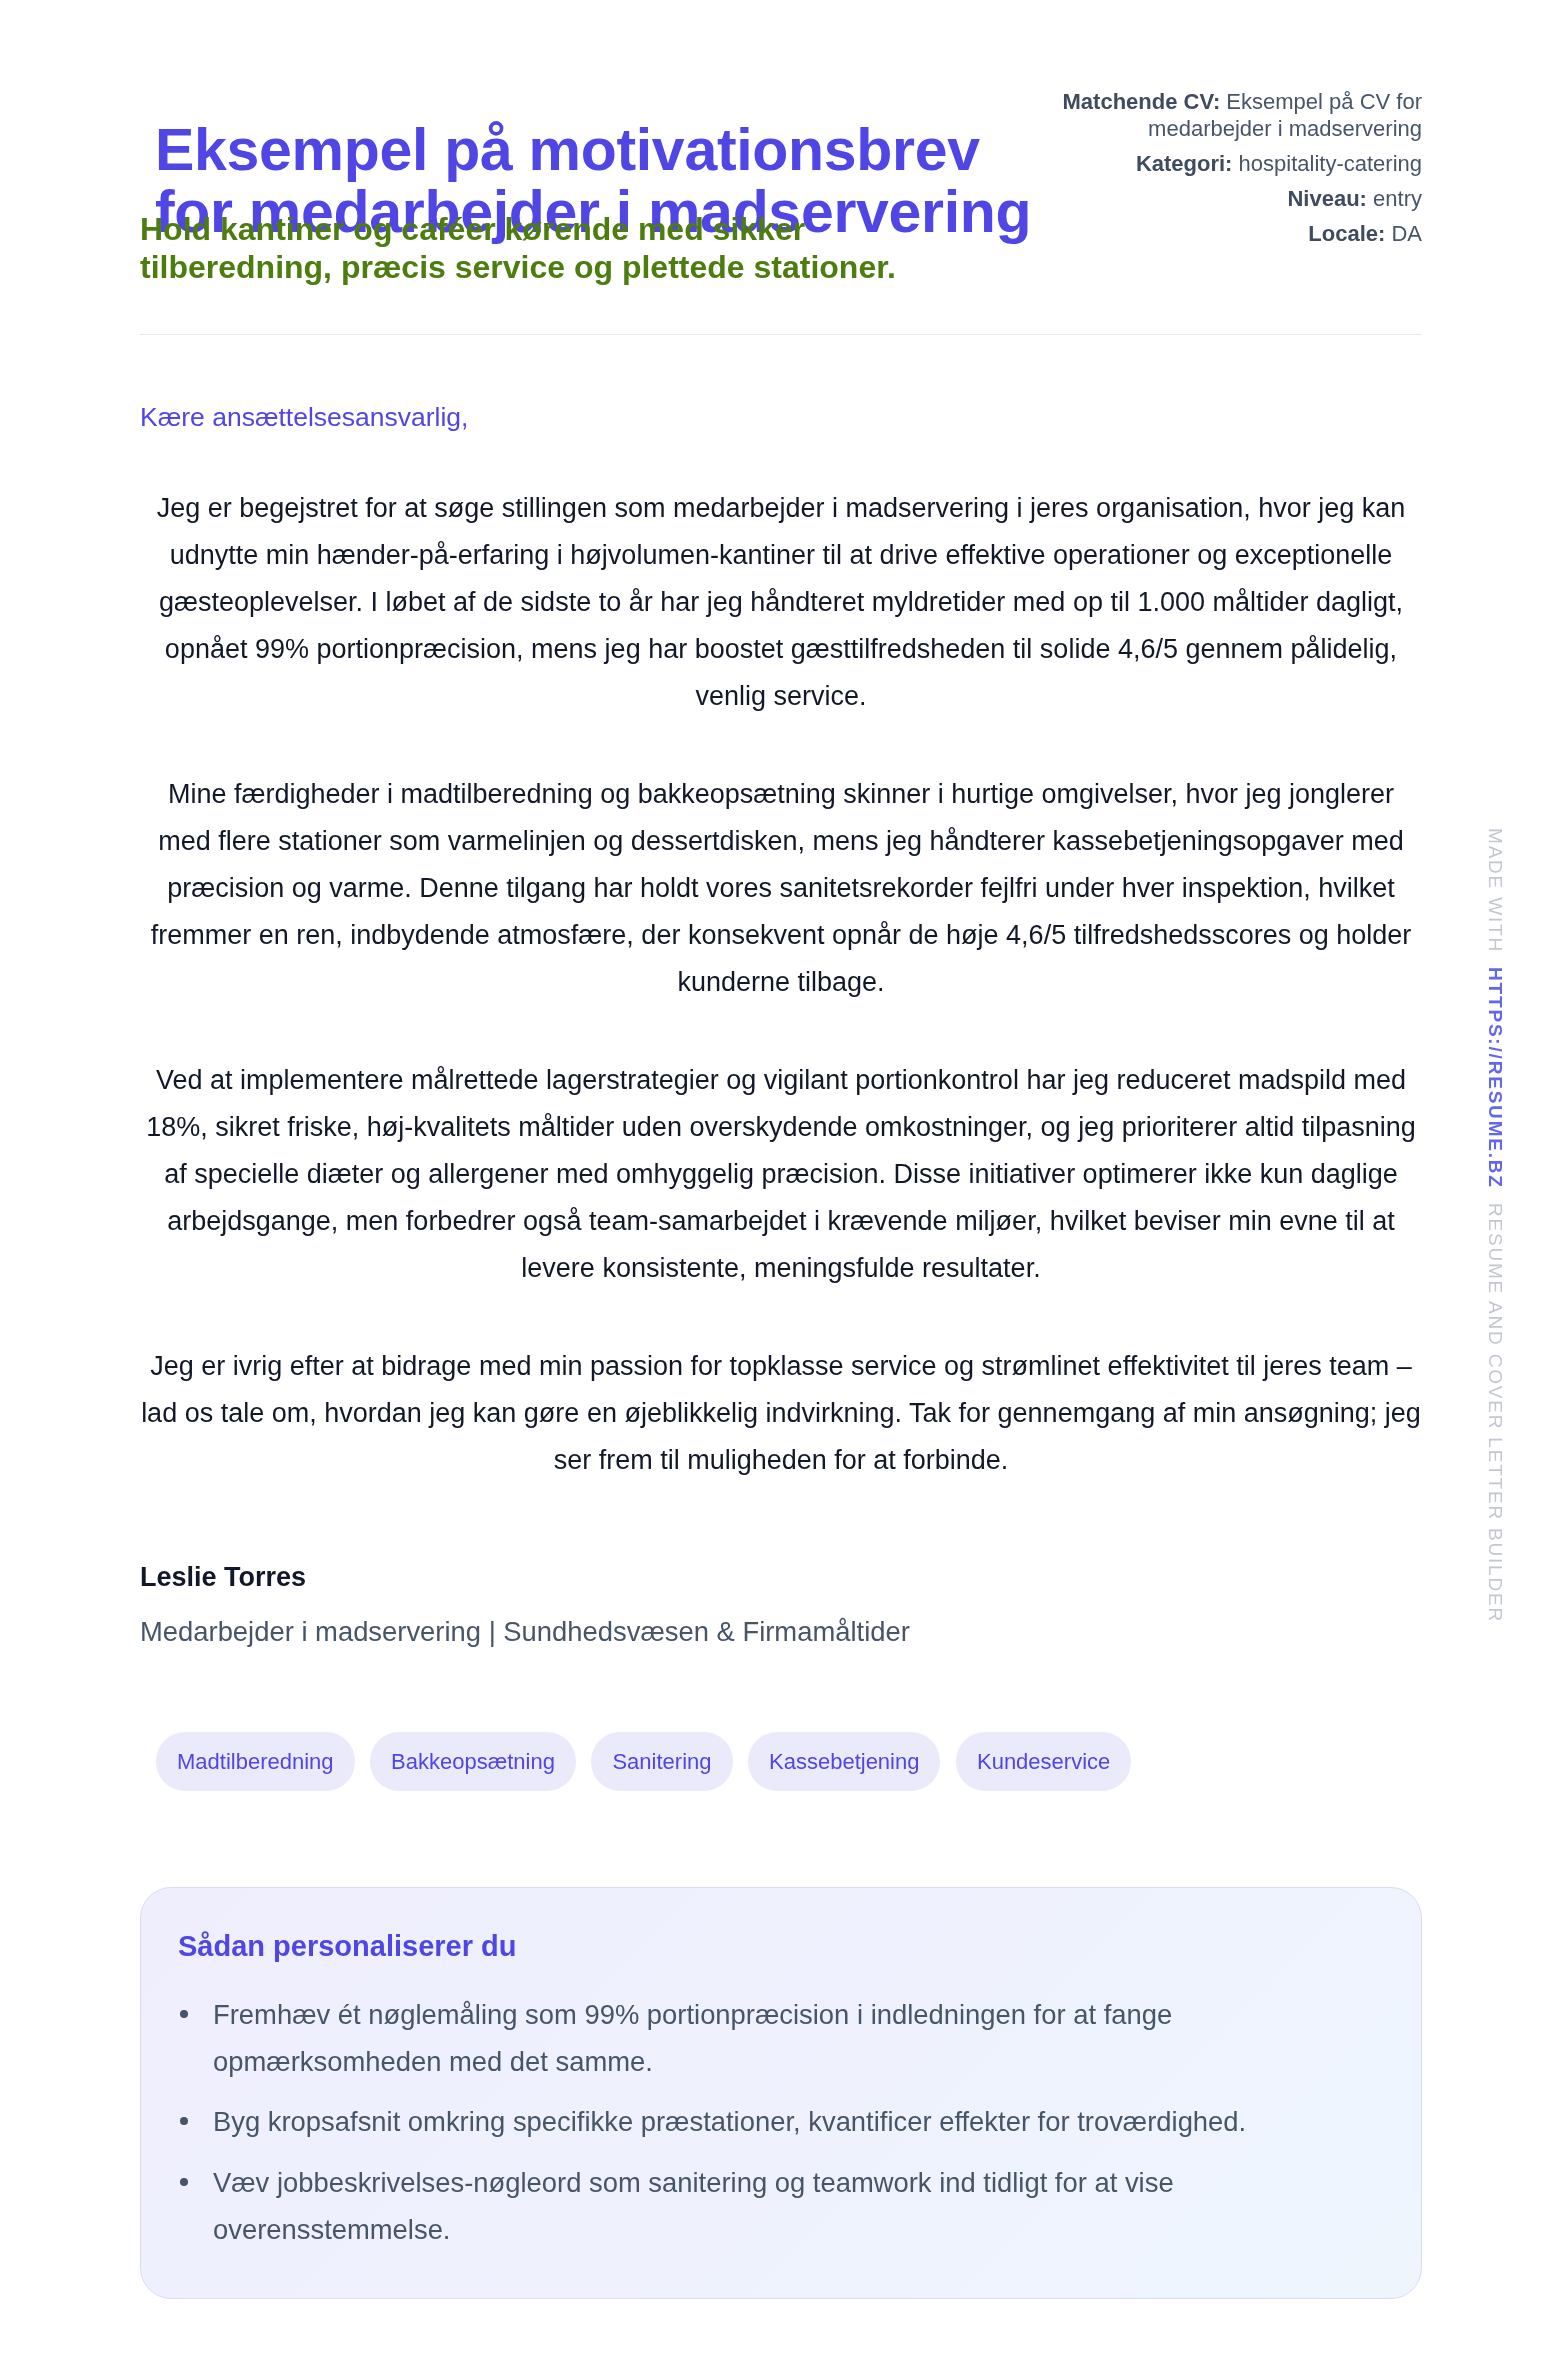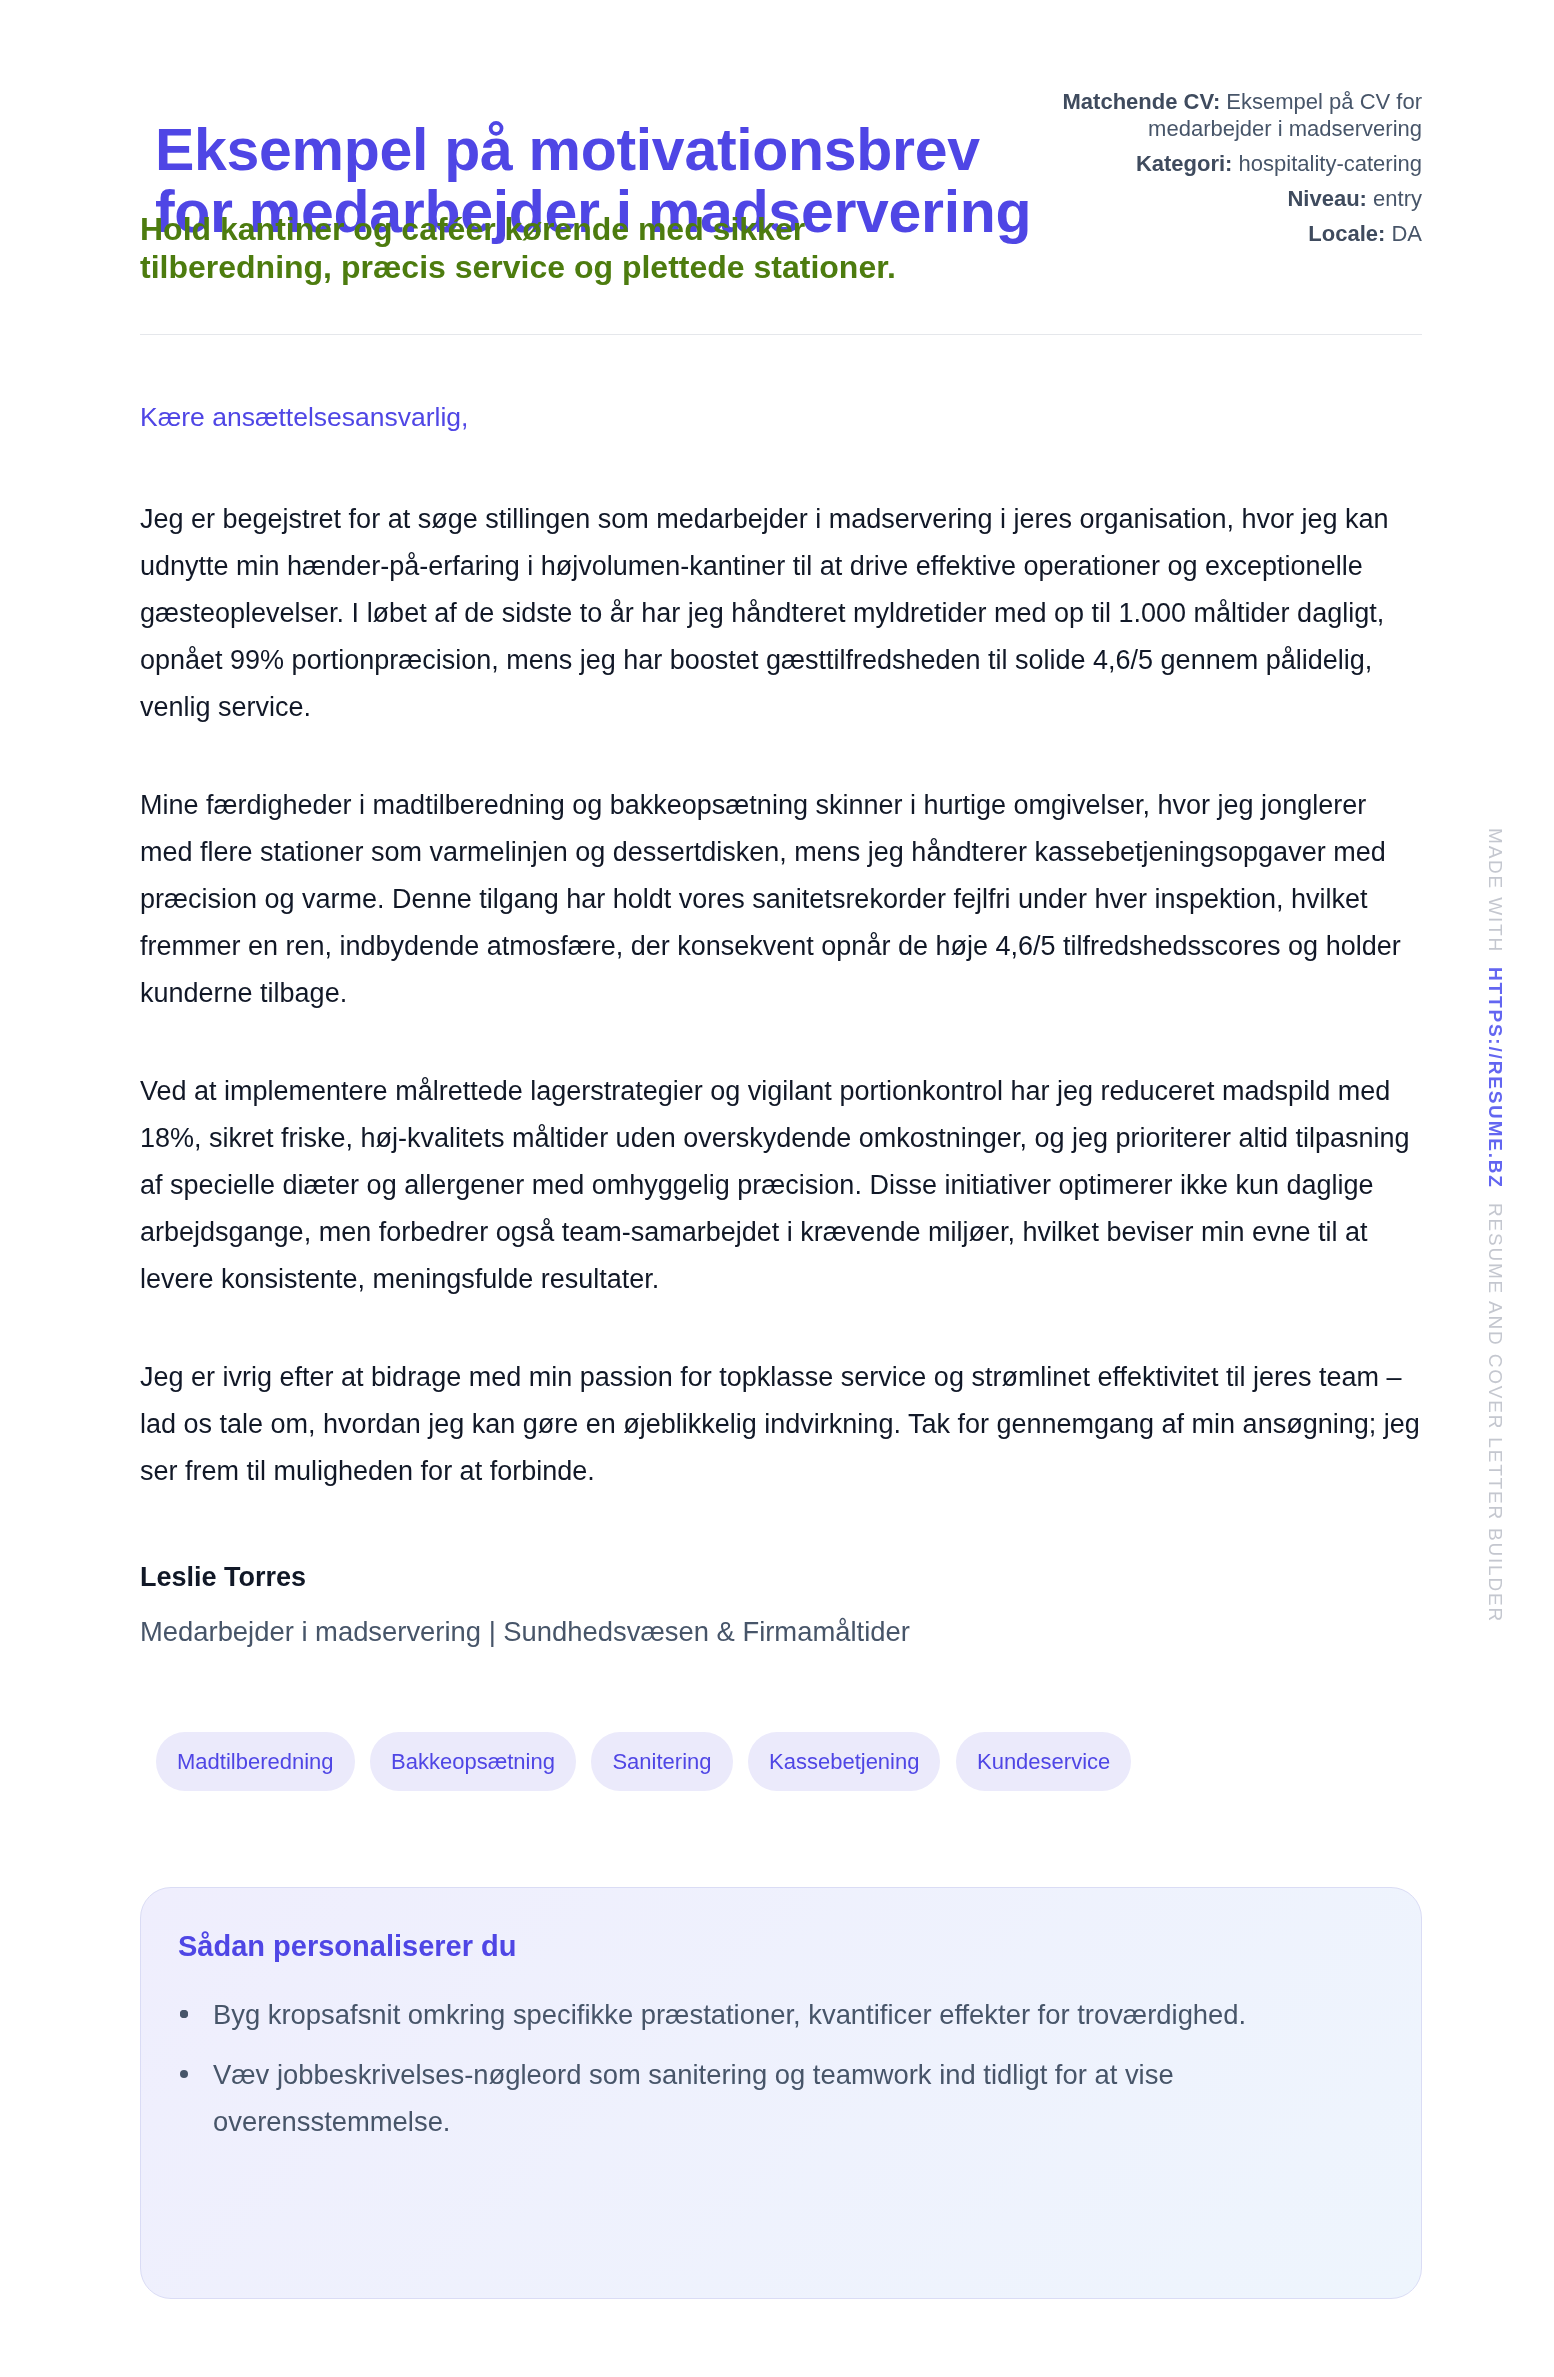--- a/index.html
+++ b/index.html
@@ -68,22 +68,23 @@
       position: absolute;
       left: 0;
       top: 402px;
       font-size: 26.5px;
       font-weight: 400;
       color: #4f46e5;
     }
     .letter {
       position: absolute;
       left: 0;
-      top: 496px;
+      top: 485px;
       width: 1282px;
+      text-align: center;
     }
     .letter p {
       font-size: 27px;
       line-height: 47px;
       color: #111827;
       margin-bottom: 51px;
     }
     .signature {
       position: absolute;
       left: 0;
@@ -231,20 +232,21 @@
       <span class="chip">Sanitering</span>
       <span class="chip">Kassebetjening</span>
       <span class="chip">Kundeservice</span>
     </div>
 
     <div class="tips">
       <div class="tips-title">Sådan personaliserer du</div>
       <ul class="tips-list">
         <li>
           <span class="bullet"></span>
+          <span>Fremhæv ét nøglemåling som 99% portionpræcision i indledningen for at fange opmærksomheden med det samme.</span>
         </li>
         <li>
           <span class="bullet"></span>
           <span>Byg kropsafsnit omkring specifikke præstationer, kvantificer effekter for troværdighed.</span>
         </li>
         <li>
           <span class="bullet"></span>
           <span>Væv jobbeskrivelses-nøgleord som sanitering og teamwork ind tidligt for at vise overensstemmelse.</span>
         </li>
       </ul>

